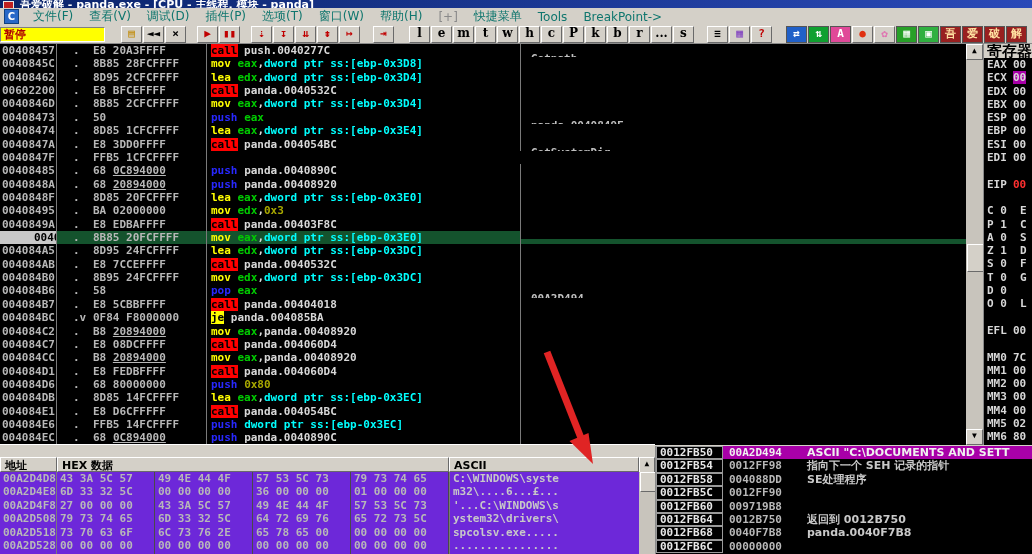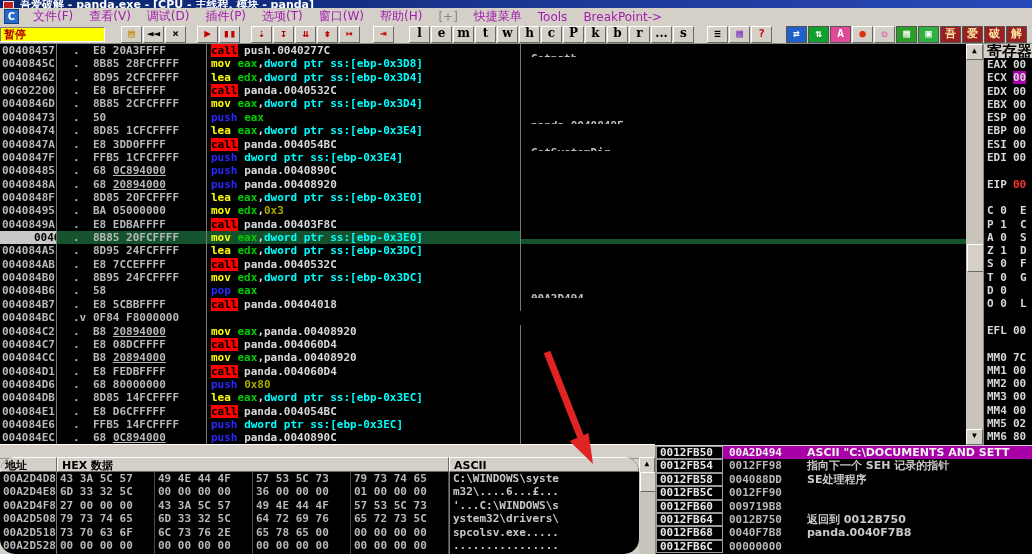--- a/index.html
+++ b/index.html
@@ -10,21 +10,21 @@
             background:linear-gradient(90deg,#0a246a,#2a49b8);overflow:hidden;}
   .titlebar .ticon{position:absolute;left:3px;top:1px;width:9px;height:9px;background:#c02020;
             border:1px solid #e8e8e8;}
   .titlebar .ttext{position:absolute;left:20px;top:-3px;color:#fff;font-weight:bold;
             font-size:11px;font-family:"DejaVu Sans",sans-serif;white-space:nowrap;}
   .menubar{position:absolute;left:0;top:8px;width:1032px;height:17px;background:#d4d0c8;
            display:flex;align-items:center;font-family:"DejaVu Sans",sans-serif;font-size:12px;
            border-bottom:1px solid #b8b4ac;}
   .appicon{width:13px;height:13px;background:#2868c8;color:#fff;font-size:10px;font-weight:bold;
            text-align:center;line-height:13px;margin:0 6px 0 4px;border:1px solid #104080;}
-  .mitem{padding:1px 8px;white-space:nowrap;color:#a21caf;}
+  .mitem{padding:1px 8px;white-space:nowrap;color:#0f766e;}
   .mitem.dis{color:#8a8a8a;}
   .toolbar{position:absolute;left:0;top:25px;width:1032px;height:18px;background:#d4d0c8;
            display:flex;align-items:center;border-bottom:1px solid #9a968e;}
   .pausebox{width:100px;height:13px;background:#ffff00;border:1px solid;
             border-color:#808080 #fff #fff #808080;color:#b00000;font-weight:bold;
             font-size:11px;line-height:13px;padding-left:3px;font-family:"DejaVu Sans",sans-serif;}
   .tbtn{height:15px;min-width:17px;margin-right:1px;background:#d4d0c8;border:1px solid;
         border-color:#fff #6a6a6a #6a6a6a #fff;font-size:11px;font-weight:bold;line-height:13px;
         text-align:center;padding:0 1px;white-space:nowrap;}
   .tbtn.serif{font-family:"DejaVu Serif",serif;font-size:12px;}
@@ -65,21 +65,21 @@
   .regs .rhead{height:14px;background:#d4d0c8;color:#000;font-size:15px;font-weight:bold;
         line-height:14px;padding-left:3px;white-space:nowrap;font-family:"DejaVu Sans",sans-serif;}
   .rrow{height:13.3px;line-height:13.3px;font-size:11px;font-weight:bold;color:#d8d8d8;
         white-space:pre;padding-left:3px;}
   .rrow .rn{display:inline-block;width:26px;}
   .rrow .rv.red{color:#ff3030;}
   .rrow .rv.phl{background:#a800a8;}
   
   .midstrip{position:absolute;left:0;top:444px;width:655px;height:13px;background:#d4d0c8;
         border-top:1px solid #fff;border-bottom:1px solid #9a968e;}
-  .dump{position:absolute;left:0;top:457px;width:639px;height:97px;background:#000000;overflow:hidden;border-radius:15px;}
+  .dump{position:absolute;left:0;top:457px;width:639px;height:97px;background:#6d28d9;overflow:hidden;}
   .dumphead{display:grid;grid-template-columns:57px 392px 1fr;height:15px;background:#d4d0c8;
         color:#000;font-size:11px;font-weight:bold;line-height:15px;}
   .dumphead>div{border:1px solid;border-color:#fff #6a6a6a #6a6a6a #fff;padding-left:4px;
         font-family:"DejaVu Sans",sans-serif;white-space:nowrap;overflow:hidden;}
   .durow{display:grid;grid-template-columns:57px 98px 98px 98px 98px 1fr;height:13.4px;
         line-height:13.4px;font-size:11px;font-weight:bold;color:#b8b8b8;white-space:pre;}
   .durow>div{overflow:hidden;border-right:1px solid #4a4a4a;padding-left:3px;}
   .durow .da{border-right:1px solid #7a7a7a;}
   .durow .dascii{border-right:none;border-left:1px solid #7a7a7a;color:#c8c8c8;}
   .dumpscroll{position:absolute;left:639px;top:457px;width:16px;height:97px;background:#c8c4bc;}
@@ -180,33 +180,33 @@
   <div class="main">
     <div class="disasm" id="disasm">
         <div class="drow"><div class="c-addr">00408457</div><div class="c-hint"><span class="dot">.</span><span>E8 20A3FFFF</span></div><div class="c-ins"><span class="seg r">call</span><span class="seg w"> push.0040277C</span></div><div class="c-com">Getpath</div></div>
         <div class="drow"><div class="c-addr">0040845C</div><div class="c-hint"><span class="dot">.</span><span>8B85 28FCFFFF</span></div><div class="c-ins"><span class="seg y">mov </span><span class="seg g">eax</span><span class="seg w">,</span><span class="seg c">dword ptr ss:[ebp-0x3D8]</span></div><div class="c-com"></div></div>
         <div class="drow"><div class="c-addr">00408462</div><div class="c-hint"><span class="dot">.</span><span>8D95 2CFCFFFF</span></div><div class="c-ins"><span class="seg y">lea </span><span class="seg g">edx</span><span class="seg w">,</span><span class="seg c">dword ptr ss:[ebp-0x3D4]</span></div><div class="c-com"></div></div>
         <div class="drow"><div class="c-addr">00602200</div><div class="c-hint"><span class="dot">.</span><span>E8 BFCEFFFF</span></div><div class="c-ins"><span class="seg r">call</span><span class="seg w"> panda.0040532C</span></div><div class="c-com"></div></div>
         <div class="drow"><div class="c-addr">0040846D</div><div class="c-hint"><span class="dot">.</span><span>8B85 2CFCFFFF</span></div><div class="c-ins"><span class="seg y">mov </span><span class="seg g">eax</span><span class="seg w">,</span><span class="seg c">dword ptr ss:[ebp-0x3D4]</span></div><div class="c-com"></div></div>
         <div class="drow"><div class="c-addr">00408473</div><div class="c-hint"><span class="dot">.</span><span>50</span></div><div class="c-ins"><span class="seg b">push </span><span class="seg g">eax</span></div><div class="c-com">panda.0040849F</div></div>
         <div class="drow"><div class="c-addr">00408474</div><div class="c-hint"><span class="dot">.</span><span>8D85 1CFCFFFF</span></div><div class="c-ins"><span class="seg y">lea </span><span class="seg g">eax</span><span class="seg w">,</span><span class="seg c">dword ptr ss:[ebp-0x3E4]</span></div><div class="c-com"></div></div>
         <div class="drow"><div class="c-addr">0040847A</div><div class="c-hint"><span class="dot">.</span><span>E8 3DD0FFFF</span></div><div class="c-ins"><span class="seg r">call</span><span class="seg w"> panda.004054BC</span></div><div class="c-com">GetSystemDir</div></div>
-        <div class="drow"><div class="c-addr">0040847F</div><div class="c-hint"><span class="dot">.</span><span>FFB5 1CFCFFFF</span></div><div class="c-ins"><span class="seg b">push </span><span class="seg c">dword ptr ss:[ebp-0x3E4]</span></div><div class="c-com"></div></div>
+        <div class="drow"><div class="c-addr">0040847F</div><div class="c-hint"><span class="dot">.</span><span>FFB5 1CFCFFFF</span></div><div class="c-com"></div></div>
         <div class="drow"><div class="c-addr">00408485</div><div class="c-hint"><span class="dot">.</span><span>68 </span><span class="ub">0C894000</span></div><div class="c-ins"><span class="seg b">push </span><span class="seg w">panda.0040890C</span></div><div class="c-com"></div></div>
         <div class="drow"><div class="c-addr">0040848A</div><div class="c-hint"><span class="dot">.</span><span>68 </span><span class="ub">20894000</span></div><div class="c-ins"><span class="seg b">push </span><span class="seg w">panda.00408920</span></div><div class="c-com"></div></div>
         <div class="drow"><div class="c-addr">0040848F</div><div class="c-hint"><span class="dot">.</span><span>8D85 20FCFFFF</span></div><div class="c-ins"><span class="seg y">lea </span><span class="seg g">eax</span><span class="seg w">,</span><span class="seg c">dword ptr ss:[ebp-0x3E0]</span></div><div class="c-com"></div></div>
-        <div class="drow"><div class="c-addr">00408495</div><div class="c-hint"><span class="dot">.</span><span>BA 05000000</span></div><div class="c-ins"><span class="seg y">mov </span><span class="seg g">edx</span><span class="seg w">,</span><span class="seg o">0x3</span></div><div class="c-com"></div></div>
+        <div class="drow"><div class="c-addr">00408495</div><div class="c-hint"><span class="dot">.</span><span>BA 02000000</span></div><div class="c-ins"><span class="seg y">mov </span><span class="seg g">edx</span><span class="seg w">,</span><span class="seg o">0x3</span></div><div class="c-com"></div></div>
         <div class="drow"><div class="c-addr">0040849A</div><div class="c-hint"><span class="dot">.</span><span>E8 EDBAFFFF</span></div><div class="c-ins"><span class="seg r">call</span><span class="seg w"> panda.00403F8C</span></div><div class="c-com"></div></div>
         <div class="drow hl"><div class="c-addr">0040849F</div><div class="c-hint"><span class="dot">.</span><span>8B85 20FCFFFF</span></div><div class="c-ins"><span class="seg y">mov </span><span class="seg g">eax</span><span class="seg w">,</span><span class="seg c">dword ptr ss:[ebp-0x3E0]</span></div><div class="c-com"></div></div>
         <div class="drow"><div class="c-addr">004084A5</div><div class="c-hint"><span class="dot">.</span><span>8D95 24FCFFFF</span></div><div class="c-ins"><span class="seg y">lea </span><span class="seg g">edx</span><span class="seg w">,</span><span class="seg c">dword ptr ss:[ebp-0x3DC]</span></div><div class="c-com"></div></div>
         <div class="drow"><div class="c-addr">004084AB</div><div class="c-hint"><span class="dot">.</span><span>E8 7CCEFFFF</span></div><div class="c-ins"><span class="seg r">call</span><span class="seg w"> panda.0040532C</span></div><div class="c-com"></div></div>
         <div class="drow"><div class="c-addr">004084B0</div><div class="c-hint"><span class="dot">.</span><span>8B95 24FCFFFF</span></div><div class="c-ins"><span class="seg y">mov </span><span class="seg g">edx</span><span class="seg w">,</span><span class="seg c">dword ptr ss:[ebp-0x3DC]</span></div><div class="c-com"></div></div>
         <div class="drow"><div class="c-addr">004084B6</div><div class="c-hint"><span class="dot">.</span><span>58</span></div><div class="c-ins"><span class="seg b">pop </span><span class="seg g">eax</span></div><div class="c-com">00A2D494</div></div>
         <div class="drow"><div class="c-addr">004084B7</div><div class="c-hint"><span class="dot">.</span><span>E8 5CBBFFFF</span></div><div class="c-ins"><span class="seg r">call</span><span class="seg w"> panda.00404018</span></div><div class="c-com"></div></div>
-        <div class="drow"><div class="c-addr">004084BC</div><div class="c-hint"><span class="dot">.v</span><span>0F84 F8000000</span></div><div class="c-com"></div></div>
+        <div class="drow"><div class="c-addr">004084BC</div><div class="c-hint"><span class="dot">.v</span><span>0F84 F8000000</span></div><div class="c-ins"><span class="seg j">je</span><span class="seg w"> panda.004085BA</span></div><div class="c-com"></div></div>
         <div class="drow"><div class="c-addr">004084C2</div><div class="c-hint"><span class="dot">.</span><span>B8 </span><span class="ub">20894000</span></div><div class="c-ins"><span class="seg y">mov </span><span class="seg g">eax</span><span class="seg w">,</span><span class="seg w">panda.00408920</span></div><div class="c-com"></div></div>
         <div class="drow"><div class="c-addr">004084C7</div><div class="c-hint"><span class="dot">.</span><span>E8 08DCFFFF</span></div><div class="c-ins"><span class="seg r">call</span><span class="seg w"> panda.004060D4</span></div><div class="c-com"></div></div>
         <div class="drow"><div class="c-addr">004084CC</div><div class="c-hint"><span class="dot">.</span><span>B8 </span><span class="ub">20894000</span></div><div class="c-ins"><span class="seg y">mov </span><span class="seg g">eax</span><span class="seg w">,</span><span class="seg w">panda.00408920</span></div><div class="c-com"></div></div>
         <div class="drow"><div class="c-addr">004084D1</div><div class="c-hint"><span class="dot">.</span><span>E8 FEDBFFFF</span></div><div class="c-ins"><span class="seg r">call</span><span class="seg w"> panda.004060D4</span></div><div class="c-com"></div></div>
         <div class="drow"><div class="c-addr">004084D6</div><div class="c-hint"><span class="dot">.</span><span>68 80000000</span></div><div class="c-ins"><span class="seg b">push </span><span class="seg o">0x80</span></div><div class="c-com"></div></div>
         <div class="drow"><div class="c-addr">004084DB</div><div class="c-hint"><span class="dot">.</span><span>8D85 14FCFFFF</span></div><div class="c-ins"><span class="seg y">lea </span><span class="seg g">eax</span><span class="seg w">,</span><span class="seg c">dword ptr ss:[ebp-0x3EC]</span></div><div class="c-com"></div></div>
         <div class="drow"><div class="c-addr">004084E1</div><div class="c-hint"><span class="dot">.</span><span>E8 D6CFFFFF</span></div><div class="c-ins"><span class="seg r">call</span><span class="seg w"> panda.004054BC</span></div><div class="c-com"></div></div>
         <div class="drow"><div class="c-addr">004084E6</div><div class="c-hint"><span class="dot">.</span><span>FFB5 14FCFFFF</span></div><div class="c-ins"><span class="seg b">push </span><span class="seg c">dword ptr ss:[ebp-0x3EC]</span></div><div class="c-com"></div></div>
         <div class="drow"><div class="c-addr">004084EC</div><div class="c-hint"><span class="dot">.</span><span>68 </span><span class="ub">0C894000</span></div><div class="c-ins"><span class="seg b">push </span><span class="seg w">panda.0040890C</span></div><div class="c-com"></div></div>
       </div>

